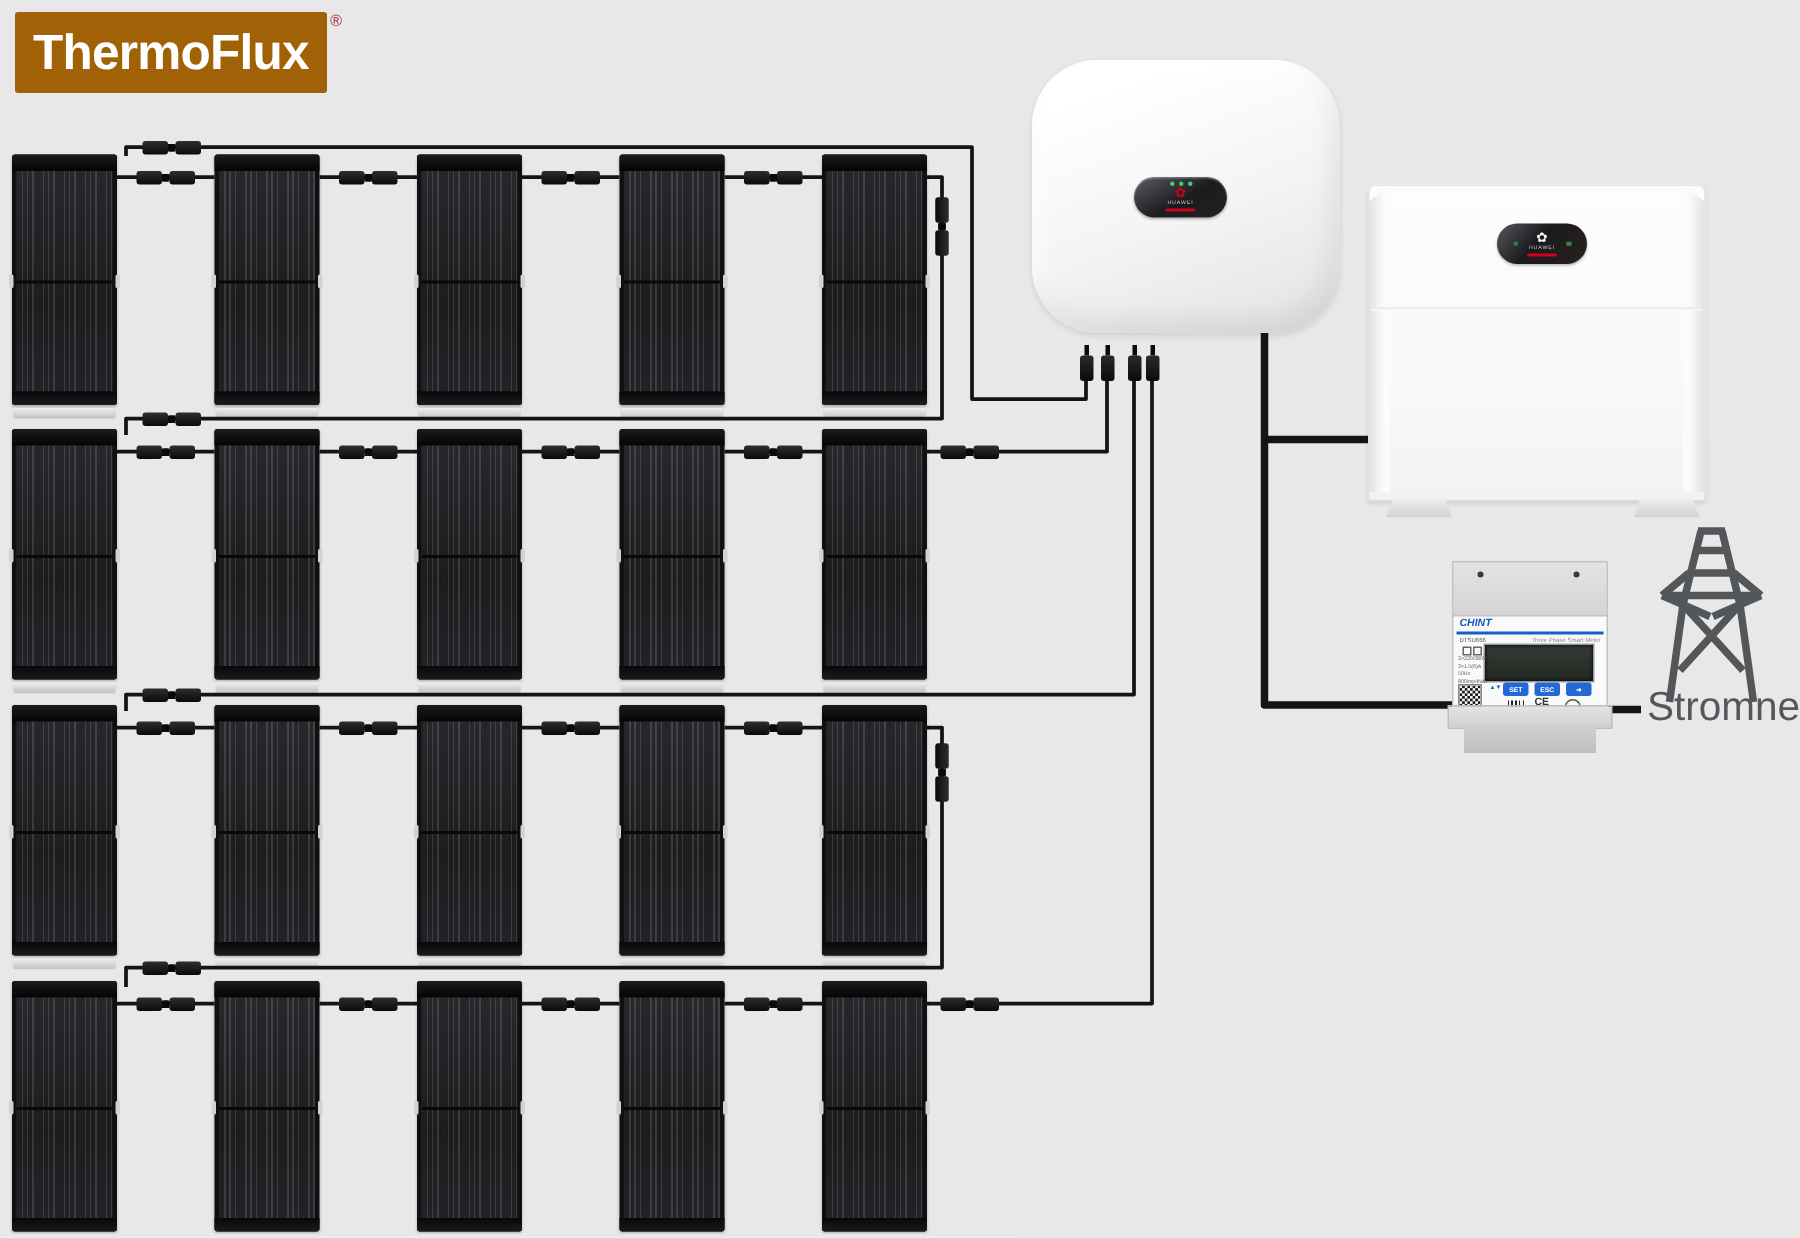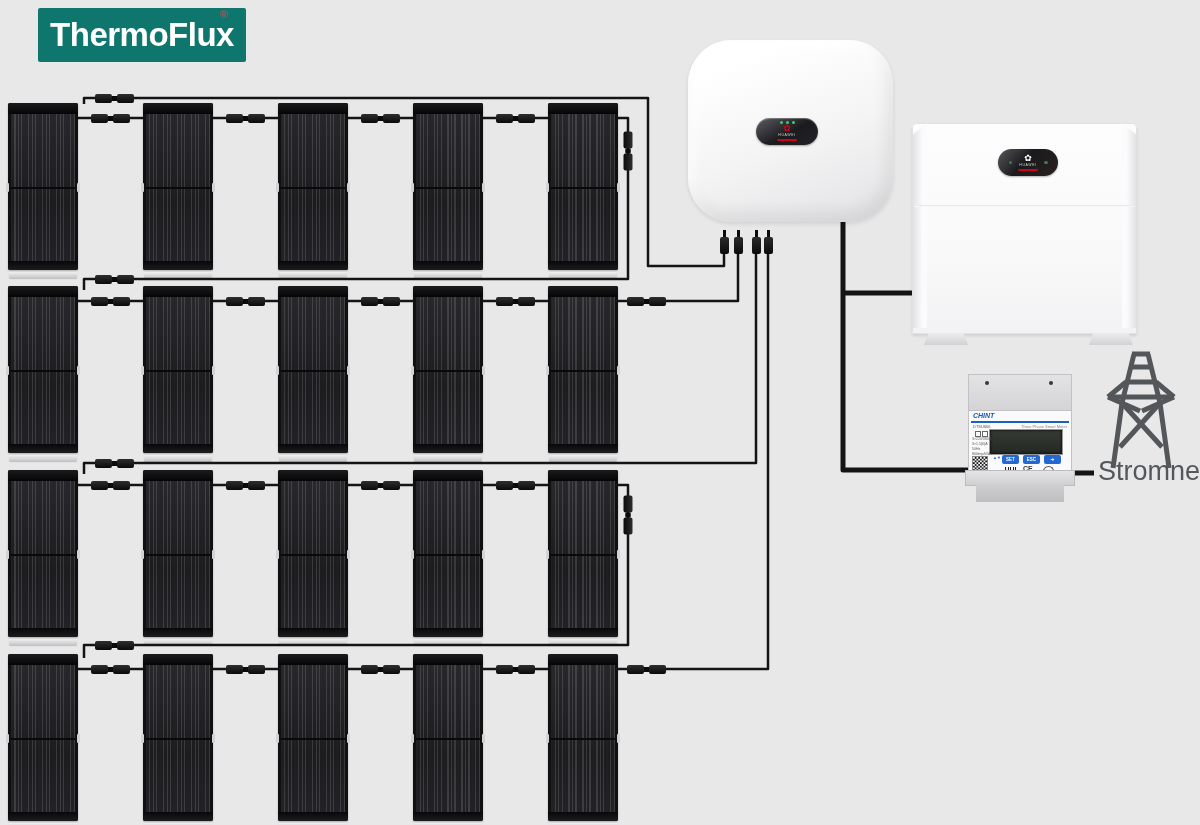--- a/index.html
+++ b/index.html
@@ -267,21 +267,21 @@
       <div class="panel" style="left: 548px; top: 654px; width: 70px; height: 167px;">
         <div class="p-top"></div>
         <div class="p-cells"></div>
         <div class="p-mid"></div>
         <div class="p-bot"></div>
         <div class="p-sill"></div>
       </div>
     </div>
 
   <div class="logo">
-    <div class="logo-box" style="background: #0f766e; margin-left: 28px;">
+    <div class="logo-box" style="background: #a16207;">
       <span class="logo-text" style="color: rgb(255, 255, 255);">ThermoFlux</span>
     </div>
     <span class="logo-reg">®</span>
   </div>
 
   <div class="inverter device">
     <div class="inv-display">
       <div class="led-row" id="inv-leds">
           <span class="led"></span>
           <span class="led"></span>

